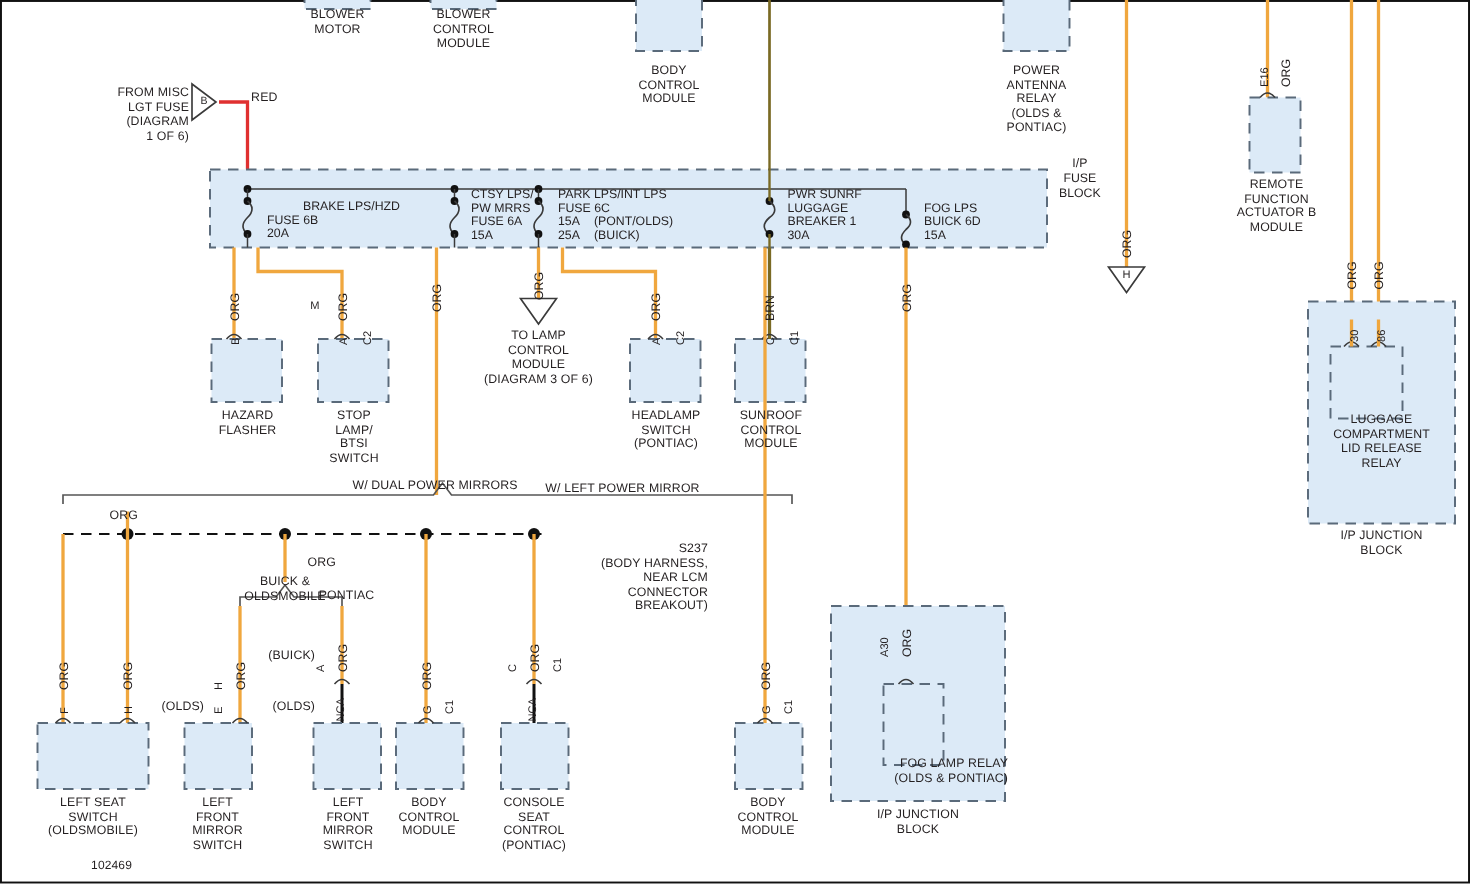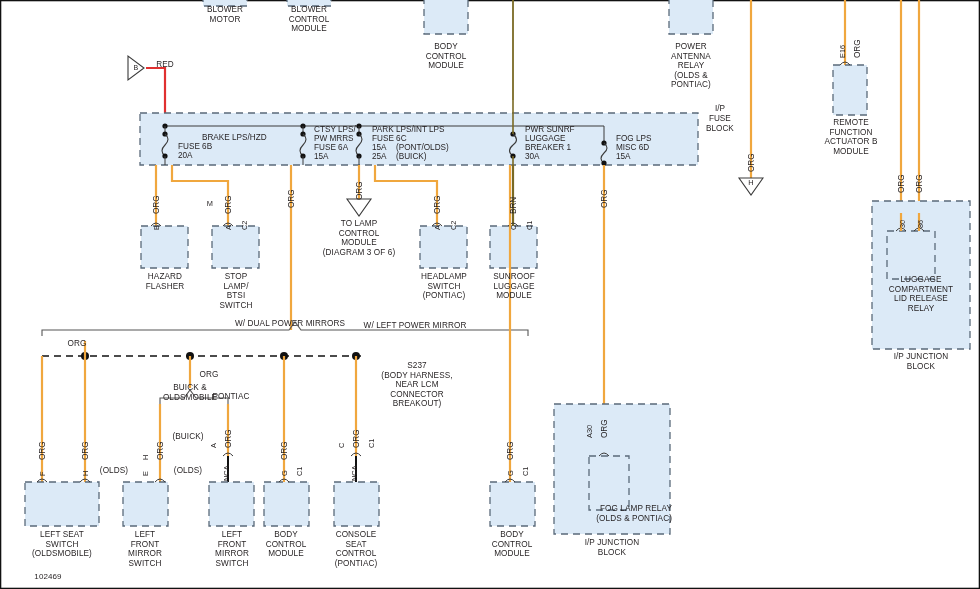--- a/index.html
+++ b/index.html
@@ -2,21 +2,21 @@
 <html><head>
 <meta charset="utf-8">
 <style>
   html,body{margin:0;padding:0;background:#ffffff;}
   body{width:980px;height:589px;position:relative;overflow:hidden;
        font-family:"Liberation Sans","DejaVu Sans",sans-serif;color:#231f20;}
   #sheet{position:absolute;left:0;top:0;width:980px;height:589px;}
   svg{position:absolute;left:0;top:0;}
   .lbl{position:absolute;font-size:8.2px;line-height:9.6px;letter-spacing:.1px;
        color:#231f20;white-space:pre;text-align:center;}
-  .lblL{text-align:center;}
+  .lblL{text-align:right;}
   .lblR{text-align:right;}
   .vert{position:absolute;font-size:8.2px;line-height:9.4px;white-space:nowrap;
         transform-origin:0 0;transform:rotate(-90deg);color:#231f20;}
   .fz{position:absolute;font-size:8.2px;line-height:9.6px;white-space:pre;color:#231f20;text-align:center;}
 </style>
 </head>
 <body>
 
 <div id="sheet">
 
@@ -204,20 +204,24 @@
 MODULE</div>
 <div class="lbl" style="left:406px;top:42px;width:80px;">BODY
 CONTROL
 MODULE</div>
 <div class="lbl" style="left:651px;top:42px;width:80px;">POWER
 ANTENNA
 RELAY
 (OLDS &amp;
 PONTIAC)</div>
 
+<div class="lbl lblR" style="left:48px;top:57px;width:78px;">FROM MISC
+LGT FUSE
+(DIAGRAM
+1 OF 6)</div>
 <div class="lbl" style="left:130px;top:63px;width:12px;font-size:7px;">B</div>
 <div class="lbl lblL" style="left:145px;top:60px;width:40px;">RED</div>
 
 <div class="fz" style="left:178px;top:133px;margin-left:24px;">BRAKE LPS/HZD</div>
 <div class="fz" style="left:178px;top:142px;">FUSE 6B</div>
 <div class="fz" style="left:178px;top:151px;">20A</div>
 
 <div class="fz" style="left:314px;top:125px;">CTSY LPS/</div>
 <div class="fz" style="left:314px;top:134px;">PW MRRS</div>
 <div class="fz" style="left:314px;top:143px;">FUSE 6A</div>
@@ -229,21 +233,21 @@
 <div class="fz" style="left:396px;top:143px;">(PONT/OLDS)</div>
 <div class="fz" style="left:372px;top:152px;">25A</div>
 <div class="fz" style="left:396px;top:152px;">(BUICK)</div>
 
 <div class="fz" style="left:525px;top:125px;">PWR SUNRF</div>
 <div class="fz" style="left:525px;top:134px;">LUGGAGE</div>
 <div class="fz" style="left:525px;top:143px;">BREAKER 1</div>
 <div class="fz" style="left:525px;top:152px;">30A</div>
 
 <div class="fz" style="left:616px;top:134px;">FOG LPS</div>
-<div class="fz" style="left:616px;top:143px;">MISC 6D</div>
+<div class="fz" style="left:616px;top:143px;">BUICK 6D</div>
 <div class="fz" style="left:616px;top:152px;">15A</div>
 
 <div class="fz" style="left:706px;top:104px;line-height:10px;">I/P
 FUSE
 BLOCK</div>
 
 <div class="vert" style="left:152px;top:214px;">ORG</div>
 <div class="vert" style="left:152px;top:230px;font-size:7.4px;">B</div>
 
 <div class="vert" style="left:224px;top:214px;">ORG</div>
@@ -272,21 +276,21 @@
 BTSI
 SWITCH</div>
 <div class="lbl" style="left:309px;top:219px;width:100px;">TO LAMP
 CONTROL
 MODULE
 (DIAGRAM 3 OF 6)</div>
 <div class="lbl" style="left:404px;top:272px;width:80px;">HEADLAMP
 SWITCH
 (PONTIAC)</div>
 <div class="lbl" style="left:474px;top:272px;width:80px;">SUNROOF
-LUGGAGE
+CONTROL
 MODULE</div>
 
 <div class="vert" style="left:747px;top:172px;">ORG</div>
 <div class="lbl" style="left:745px;top:178px;width:12px;font-size:7.4px;">H</div>
 
 <div class="vert" style="left:853px;top:58px;">ORG</div>
 <div class="vert" style="left:838px;top:58px;font-size:7.4px;">E16</div>
 <div class="lbl" style="left:810px;top:118px;width:82px;">REMOTE
 FUNCTION
 ACTUATOR B

